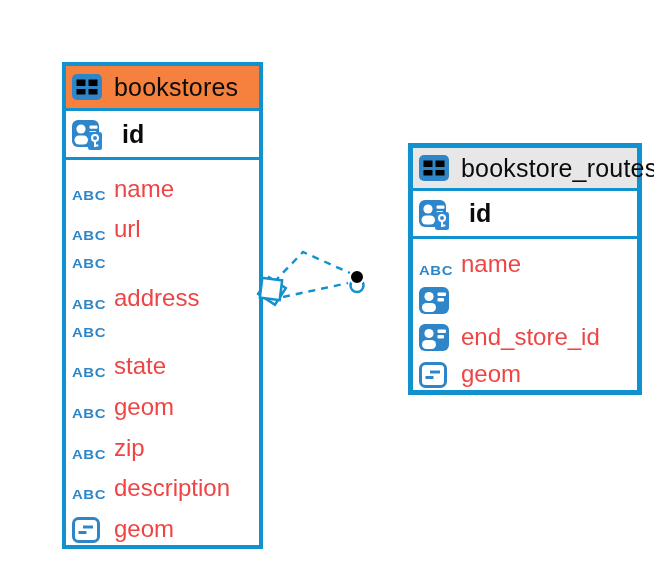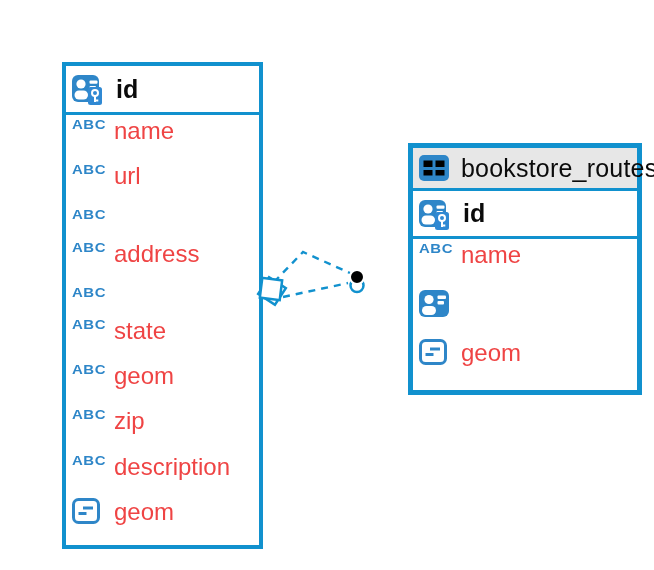--- a/index.html
+++ b/index.html
@@ -51,21 +51,21 @@
   .entity-title {
     font-size: 25px;
     color: #0b0b0b;
     white-space: nowrap;
     letter-spacing: 0.2px;
   }
 
   .pk-row {
     display: flex;
     align-items: center;
-    gap: 10px;
+    gap: 16px;
     padding: 0 4px 0 6px;
     border-bottom: 3px solid #1191CE;
     flex: 0 0 auto;
   }
   #table-bookstores .pk-row { height: 46px; }
   #table-bookstore-routes .pk-row { height: 45px; }
   .pk-label {
     font-size: 25px;
     font-weight: bold;
     color: #0b0b0b;
@@ -73,21 +73,21 @@
 
   .entity-body {
     flex: 1 1 auto;
     display: flex;
     flex-direction: column;
     padding: 2px 0;
   }
   .col-row {
     flex: 1 1 auto;
     display: flex;
-    align-items: flex-start;
+    align-items: flex-end;
     gap: 8px;
     padding: 0 4px 0 6px;
     min-height: 0;
   }
   .col-label {
     font-size: 24px;
     color: #ef4444;
     white-space: nowrap;
   }
 
@@ -150,20 +150,28 @@
       <rect x="1.5" y="1.5" width="25" height="23" rx="5" fill="none" stroke="#2E86C8" stroke-width="3"></rect>
       <line x1="11" y1="10" x2="21" y2="10" stroke="#2E86C8" stroke-width="3"></line>
       <line x1="6.5" y1="15.5" x2="14.5" y2="15.5" stroke="#2E86C8" stroke-width="3"></line>
     </g>
   </defs>
 </svg>
 
 <div id="canvas">
 
   <div class="entity" id="table-bookstores">
+    <div class="entity-header">
+      <span class="icon-slot">
+        <svg width="30" height="26" viewBox="0 0 30 26" class="cells-orange">
+            <use href="#def-table-icon"></use>
+          </svg>
+      </span>
+      <span class="entity-title">bookstores</span>
+    </div>
 
     <div class="pk-row">
       <span class="icon-slot">
         <svg width="31" height="32" viewBox="0 0 31 32">
             <use href="#def-pk-icon"></use>
           </svg>
       </span>
       <span class="pk-label">id</span>
     </div>
 
@@ -259,20 +267,28 @@
       </div>
       <div class="col-row">
         <span class="icon-slot">
           <svg width="30" height="27" viewBox="0 0 30 27">
               <use href="#def-fk-icon"></use>
             </svg>
         </span>
       </div>
       <div class="col-row">
         <span class="icon-slot">
+          <svg width="30" height="27" viewBox="0 0 30 27">
+              <use href="#def-fk-icon"></use>
+            </svg>
+        </span>
+        <span class="col-label">end_store_id</span>
+      </div>
+      <div class="col-row">
+        <span class="icon-slot">
           <svg width="28" height="26" viewBox="0 0 28 26">
               <use href="#def-geom-icon"></use>
             </svg>
         </span>
         <span class="col-label">geom</span>
       </div>
     </div>
   </div>
 
   <svg id="overlay" width="654" height="570" viewBox="0 0 654 570">

